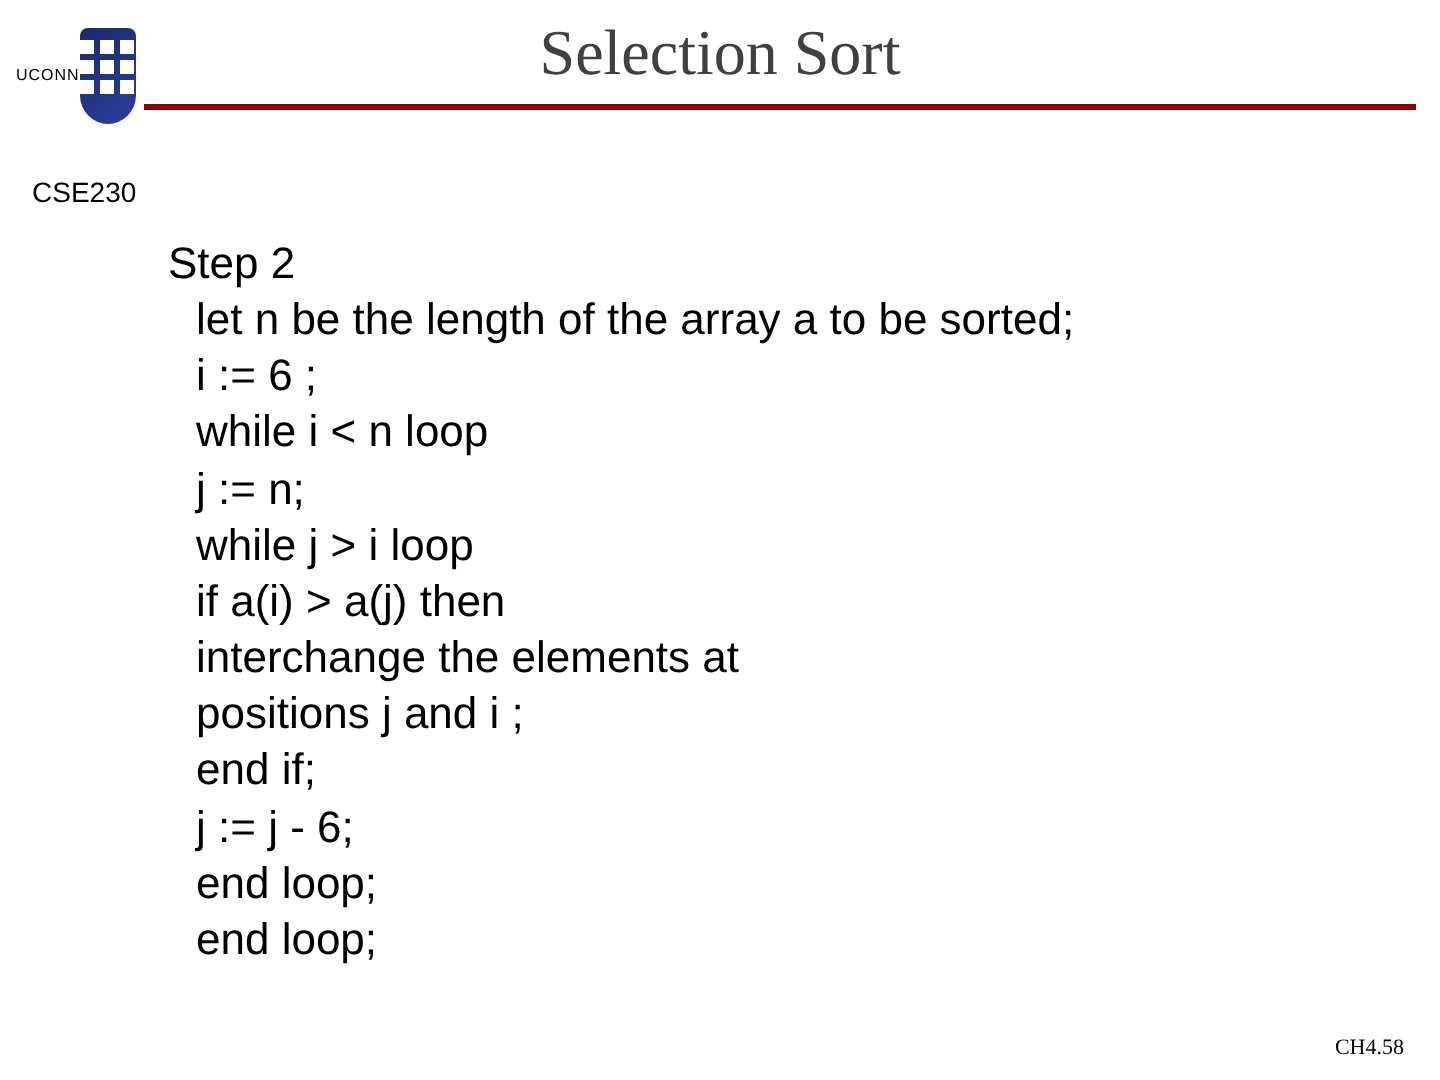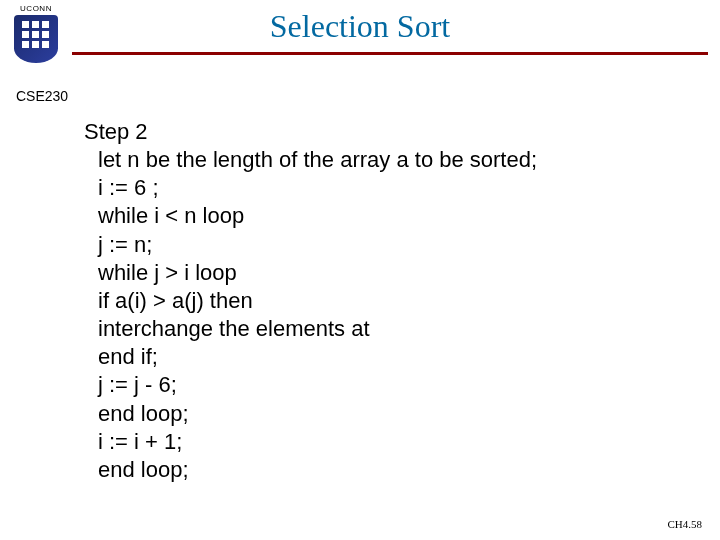--- a/index.html
+++ b/index.html
@@ -15,21 +15,21 @@
       position: relative;
       height: 72px;
     }
     .uconn-logo {
       position: absolute;
       left: 8px;
       top: 4px;
       width: 56px;
       height: 68px;
       display: flex;
-      flex-direction: column;
+      flex-direction: row;
       align-items: center;
     }
     .uconn-text {
       font-size: 8px;
       color: #000;
       font-family: Arial, sans-serif;
       letter-spacing: 0.5px;
       margin-bottom: 2px;
     }
     .uconn-shield {
@@ -57,21 +57,21 @@
       height: 7px;
     }
     .title {
       position: absolute;
       left: 0;
       right: 0;
       top: 8px;
       text-align: center;
       font-size: 32px;
       font-weight: normal;
-      color: #0369a1;
+      color: #404040;
     }
     .hr-line {
       position: absolute;
       left: 72px;
       right: 12px;
       top: 52px;
       height: 3px;
       background: #8b0000;
     }
     .course-code {
@@ -141,20 +141,20 @@
 
 <div class="content">
   <div class="step-label">Step 2</div>
   <div class="code-line">let n be the length of the array a to be sorted;</div>
   <div class="code-line">i := 6 ;</div>
   <div class="code-line">while i &lt; n loop</div>
   <div class="code-line">j := n;</div>
   <div class="code-line">while j &gt; i loop</div>
   <div class="code-line">if a(i) &gt; a(j) then</div>
   <div class="italic-line">interchange the elements at</div>
+  <div class="italic-line">positions j and i ;</div>
   <div class="code-line">end if;</div>
   <div class="code-line">j := j - 6;</div>
   <div class="code-line">end loop;</div>
-  <div class="code-line">i := i + 1;</div>
   <div class="code-line">end loop;</div>
 </div>
 
 <div class="footer">CH4.58</div>
 
 </body></html>

